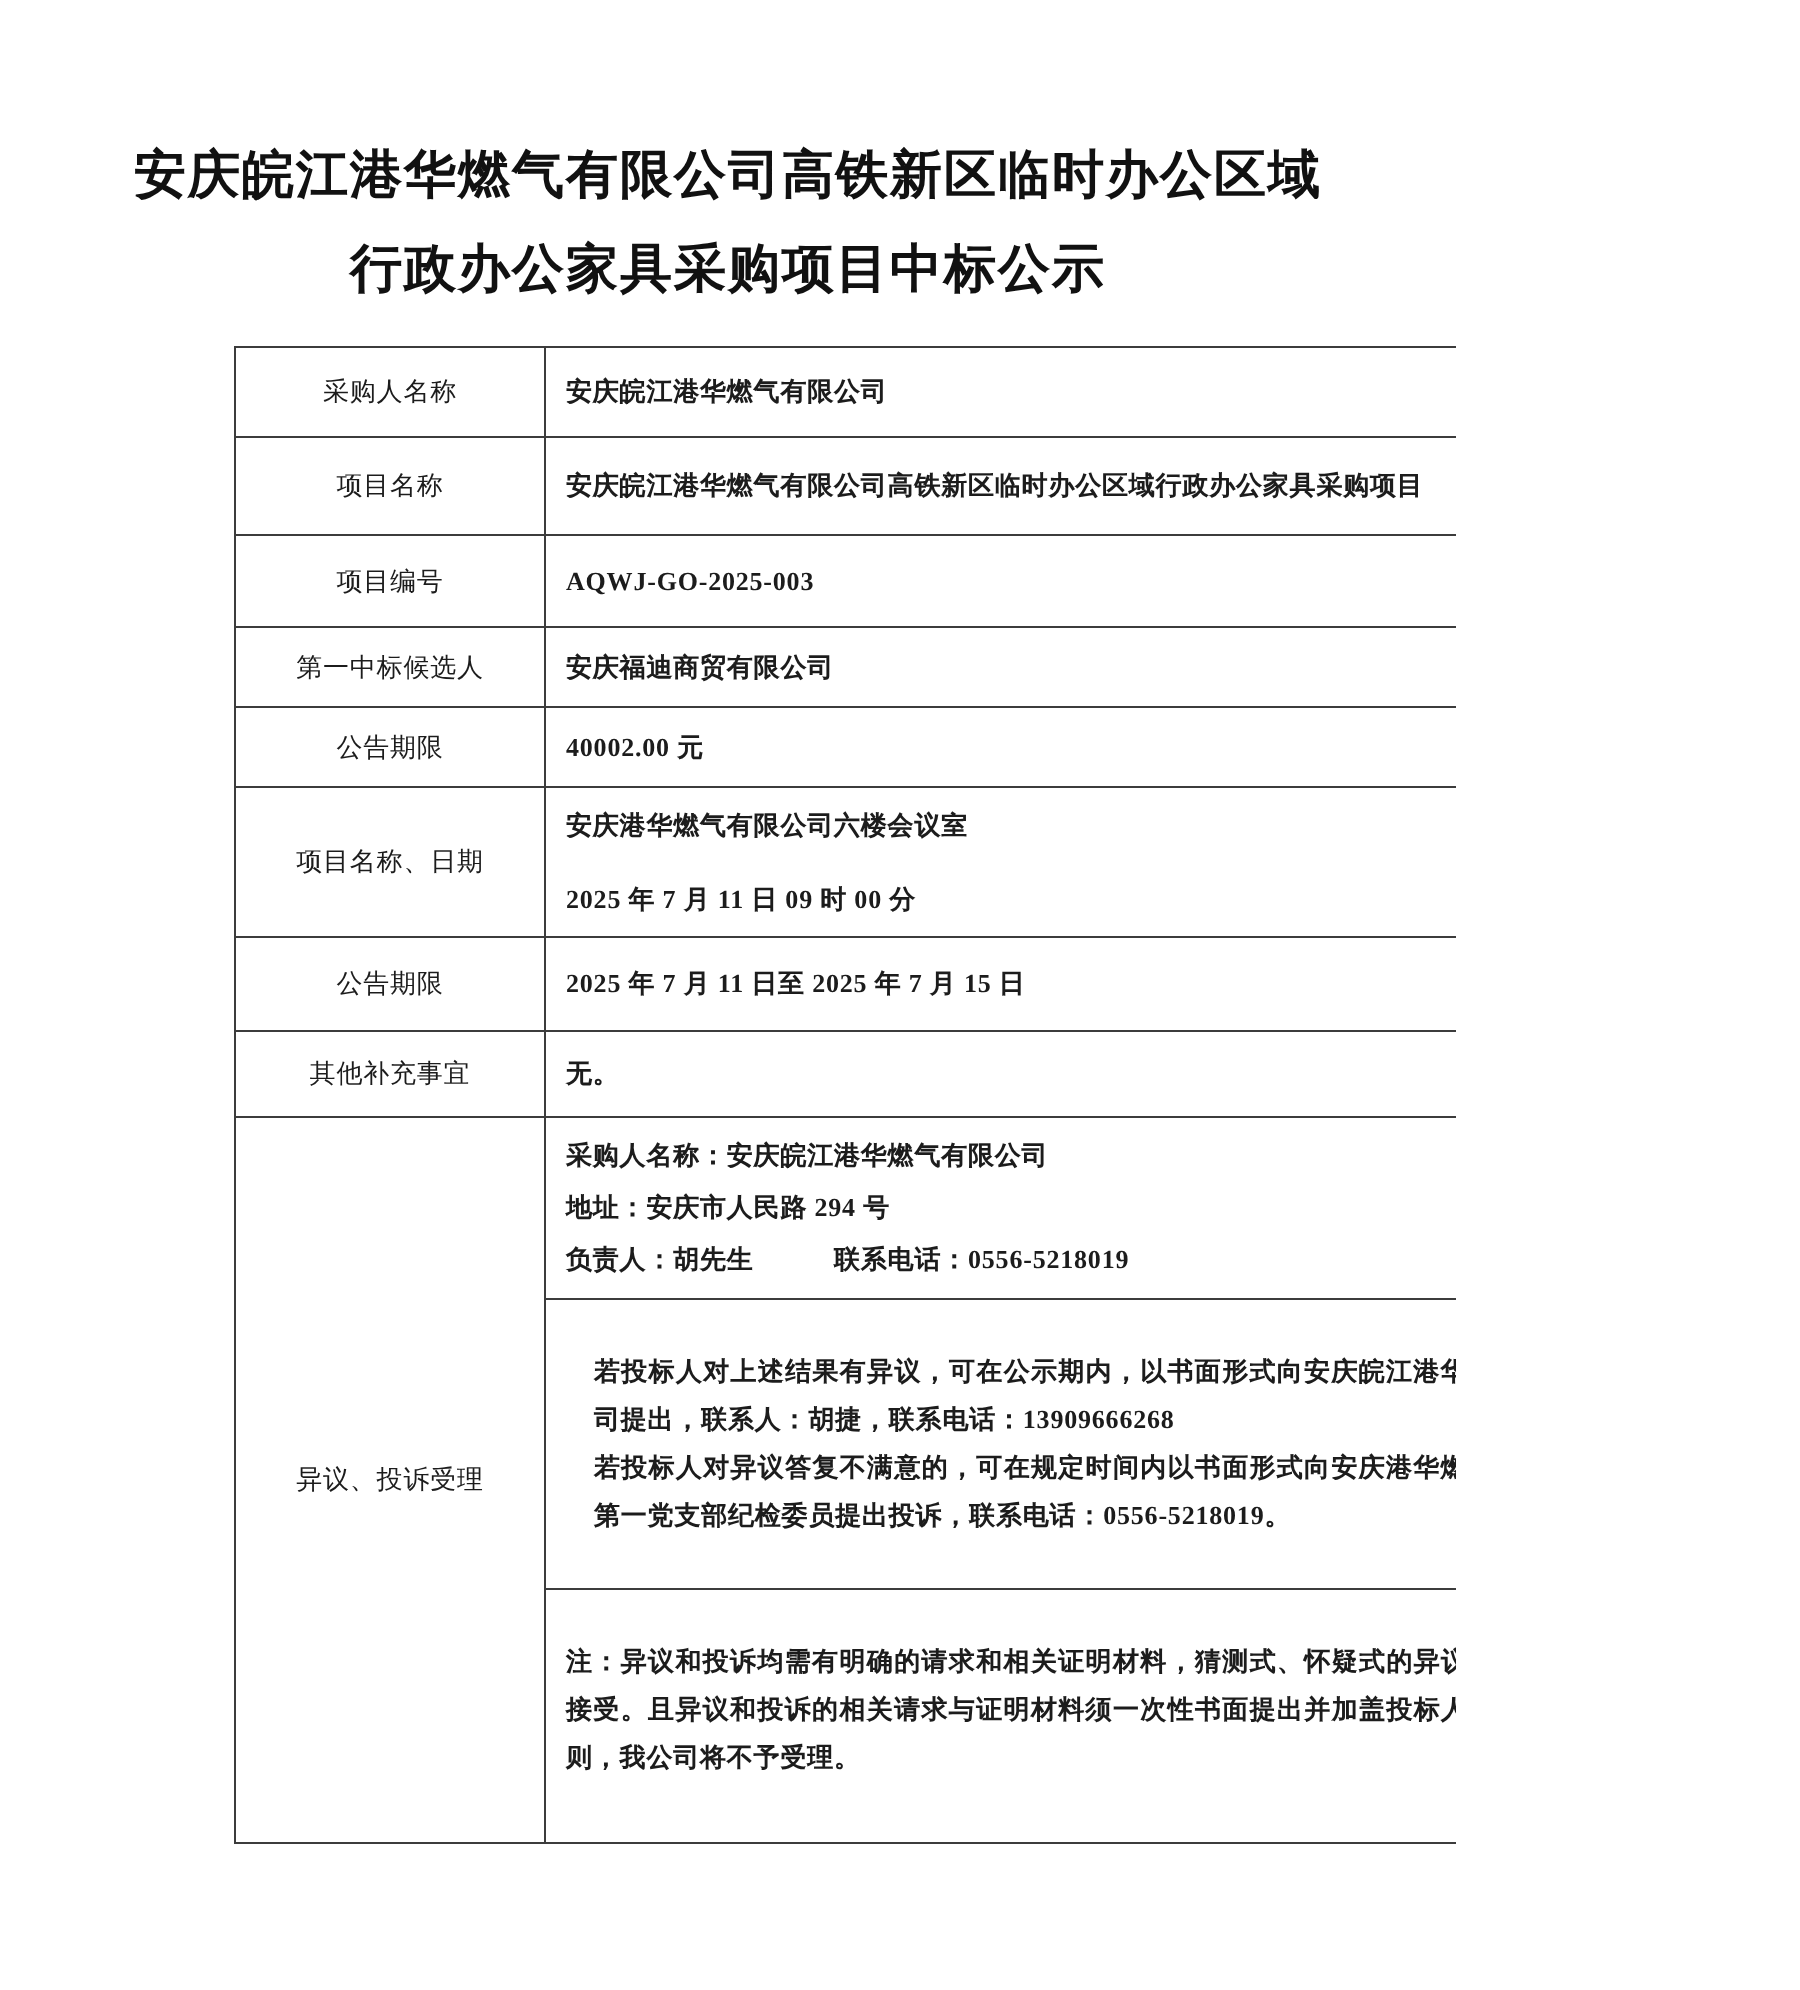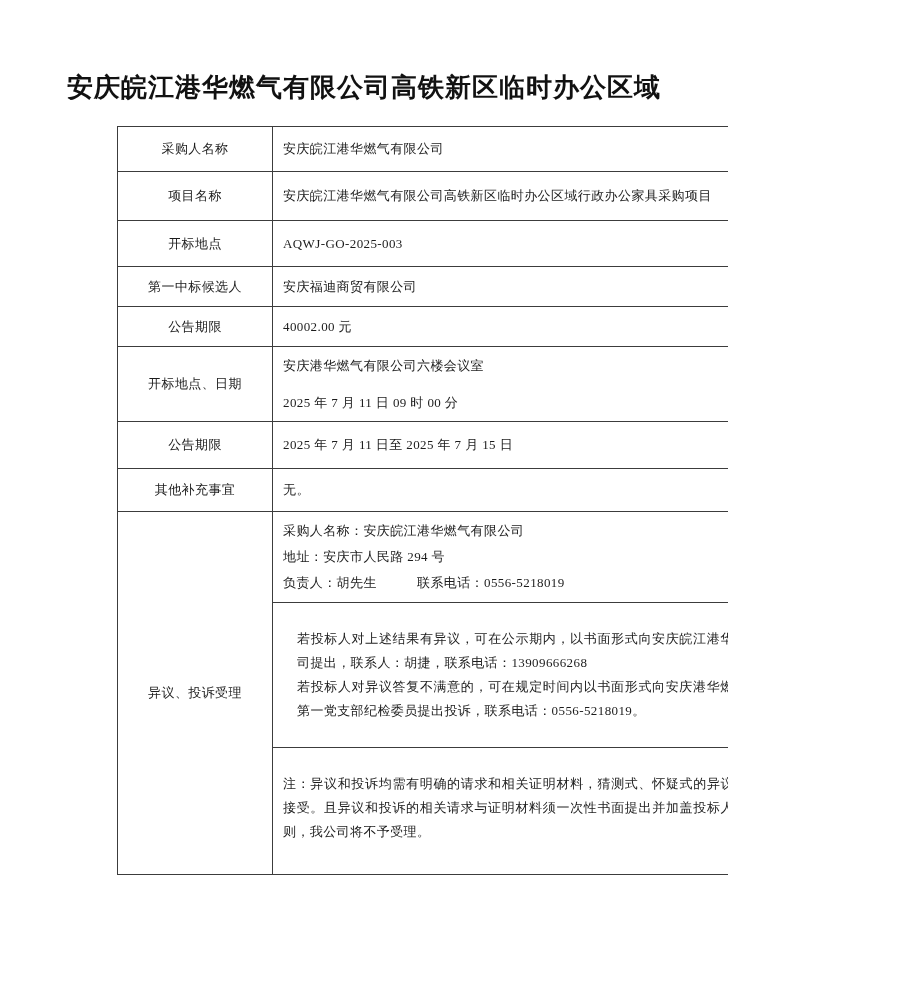--- a/index.html
+++ b/index.html
@@ -35,21 +35,21 @@
     border: 1px solid #3c3c3c;
     font-size: 13px;
     letter-spacing: 0.4px;
     color: #1c1c1c;
     vertical-align: middle;
     overflow: hidden;
   }
   .col-label { width: 155px; }
   .col-value { width: 554px; }
   .lbl { text-align: center; padding: 0 4px; }
-  .val { text-align: left; padding: 0 10px; }
+  .val { text-align: left; padding: 0 10px; font-weight: bold; }
   .val.ctr { text-align: left; }
   tr.r1 { height: 45px; }
   tr.r2 { height: 49px; }
   tr.r2 .val { line-height: 30px; margin-top: 26px; }
   tr.r3 { height: 46px; }
   tr.r4 { height: 40px; }
   tr.r5 { height: 40px; }
   tr.r6 { height: 75px; }
   tr.r6 .val div { line-height: 37px; }
   tr.r7 { height: 47px; }
@@ -63,50 +63,51 @@
   tr.r9c { height: 127px; }
   tr.r9c .val { line-height: 24px; padding: 24px 10px; text-align: justify; vertical-align: top; }
 </style>
 </head>
 <body>
 
 <div class="page">
 
   <div class="title">
     <div>安庆皖江港华燃气有限公司高铁新区临时办公区域</div>
+    <div>行政办公家具采购项目中标公示</div>
   </div>
 
   <table class="doc-table">
     <colgroup>
       <col class="col-label">
       <col class="col-value">
     </colgroup>
     <tbody>
       <tr class="r1">
         <td class="lbl">采购人名称</td>
         <td class="val">安庆皖江港华燃气有限公司</td>
       </tr>
       <tr class="r2">
         <td class="lbl">项目名称</td>
         <td class="val">安庆皖江港华燃气有限公司高铁新区临时办公区域行政办公家具采购项目</td>
       </tr>
       <tr class="r3">
-        <td class="lbl">开标地点</td>
+        <td class="lbl">项目编号</td>
         <td class="val">AQWJ-GO-2025-003</td>
       </tr>
       <tr class="r4">
         <td class="lbl">第一中标候选人</td>
         <td class="val ctr">安庆福迪商贸有限公司</td>
       </tr>
       <tr class="r5">
         <td class="lbl">公告期限</td>
         <td class="val ctr">40002.00 元</td>
       </tr>
       <tr class="r6">
-        <td class="lbl">开标地点、日期</td>
+        <td class="lbl">项目名称、日期</td>
         <td class="val">
           <div>安庆港华燃气有限公司六楼会议室</div>
           <div>2025 年 7 月 11 日 09 时 00 分</div>
         </td>
       </tr>
       <tr class="r7">
         <td class="lbl">公告期限</td>
         <td class="val">2025 年 7 月 11 日至 2025 年 7 月 15 日</td>
       </tr>
       <tr class="r8">

